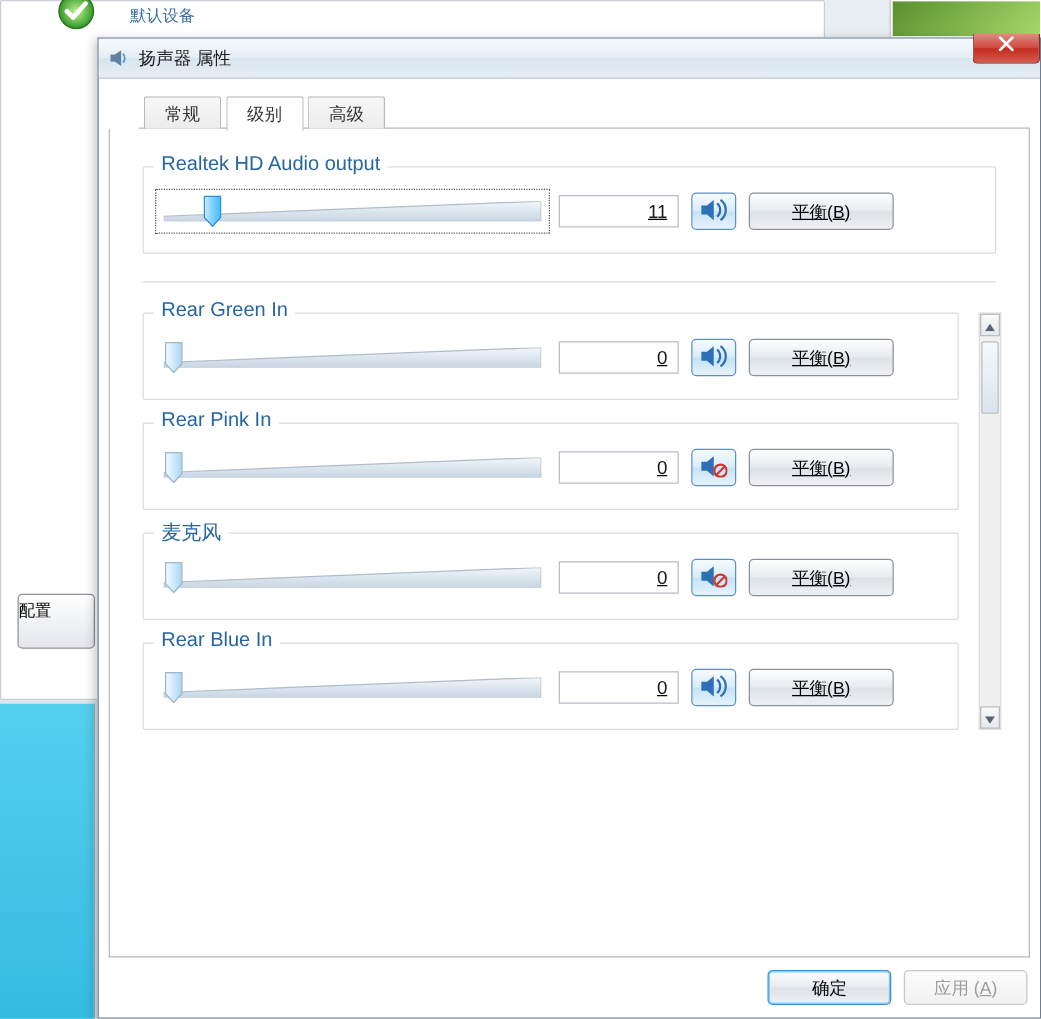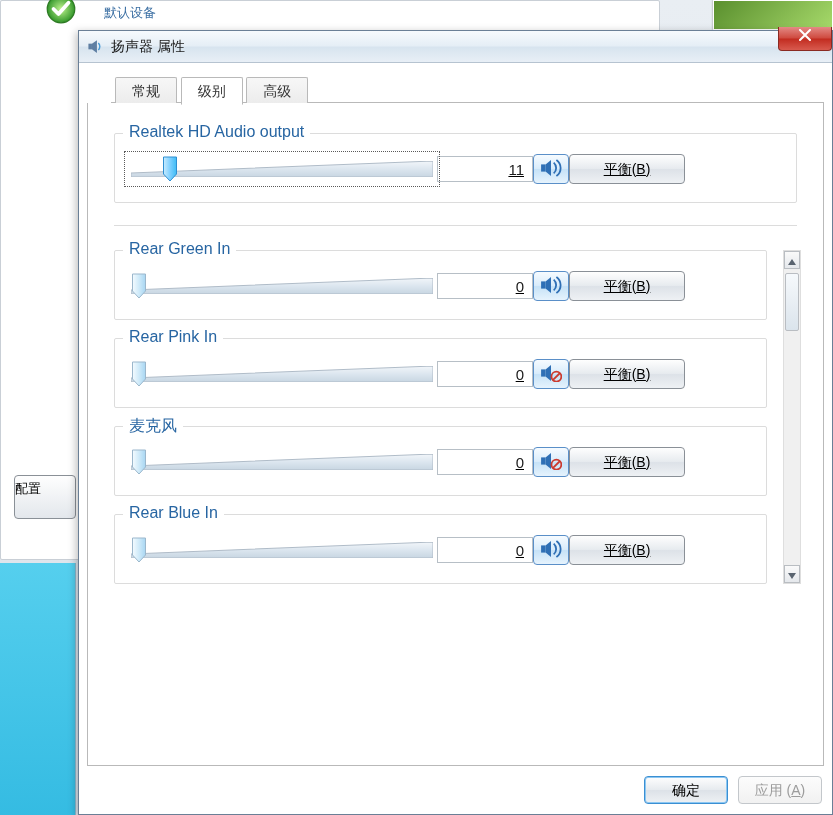--- a/index.html
+++ b/index.html
@@ -160,20 +160,21 @@
   hr.sep {
     border: none;
     border-top: 1px solid #dcdcdc;
     margin: 22px 0 24px 0;
   }
 
   
   .row {
     display: flex;
     align-items: center;
+    gap: 10px;
   }
   .slider-wrap {
     position: relative;
     width: 310px; height: 30px;
     flex: none;
   }
   .slider-wrap.focused {
     outline: 1px dotted #5a5a5a;
     outline-offset: 2px;
   }
@@ -254,21 +255,21 @@
     padding-right: 6px;
   }
 
   
   .dlg-footer {
     position: absolute;
     right: 10px; bottom: 10px;
     display: flex; gap: 10px;
   }
   .dlg-btn {
-    width: 84px; height: 28px;
+    width: 99px; height: 28px;
     border: 1px solid #8a9097;
     border-radius: 4px;
     background: linear-gradient(#fefefe, #e7ebef 48%, #dde2e8 52%, #eef1f4);
     text-align: center;
     line-height: 26px;
     font-size: 14px;
     cursor: default;
   }
   .dlg-btn.default-btn {
     border-color: #3b8fd2;

